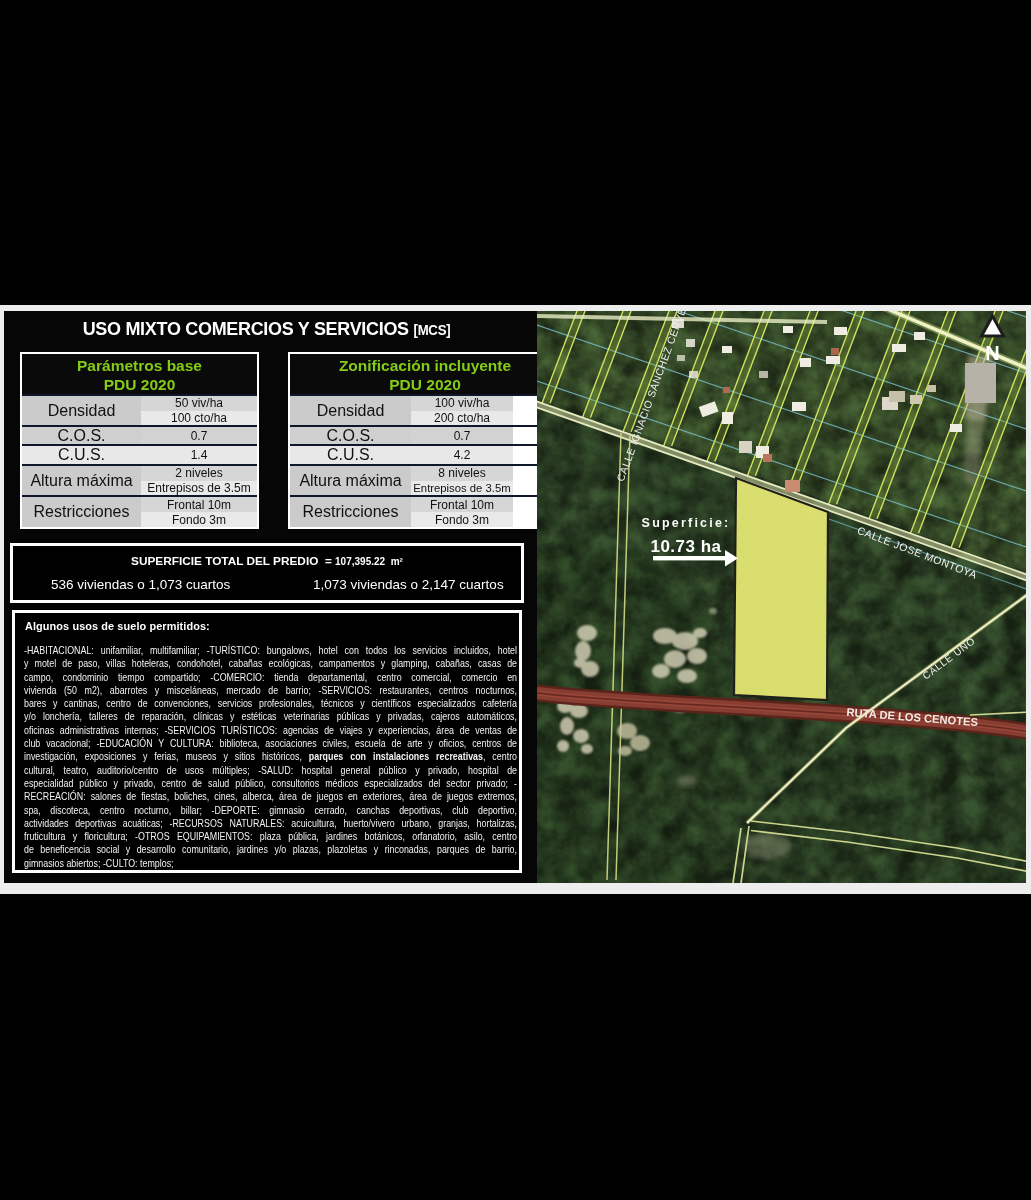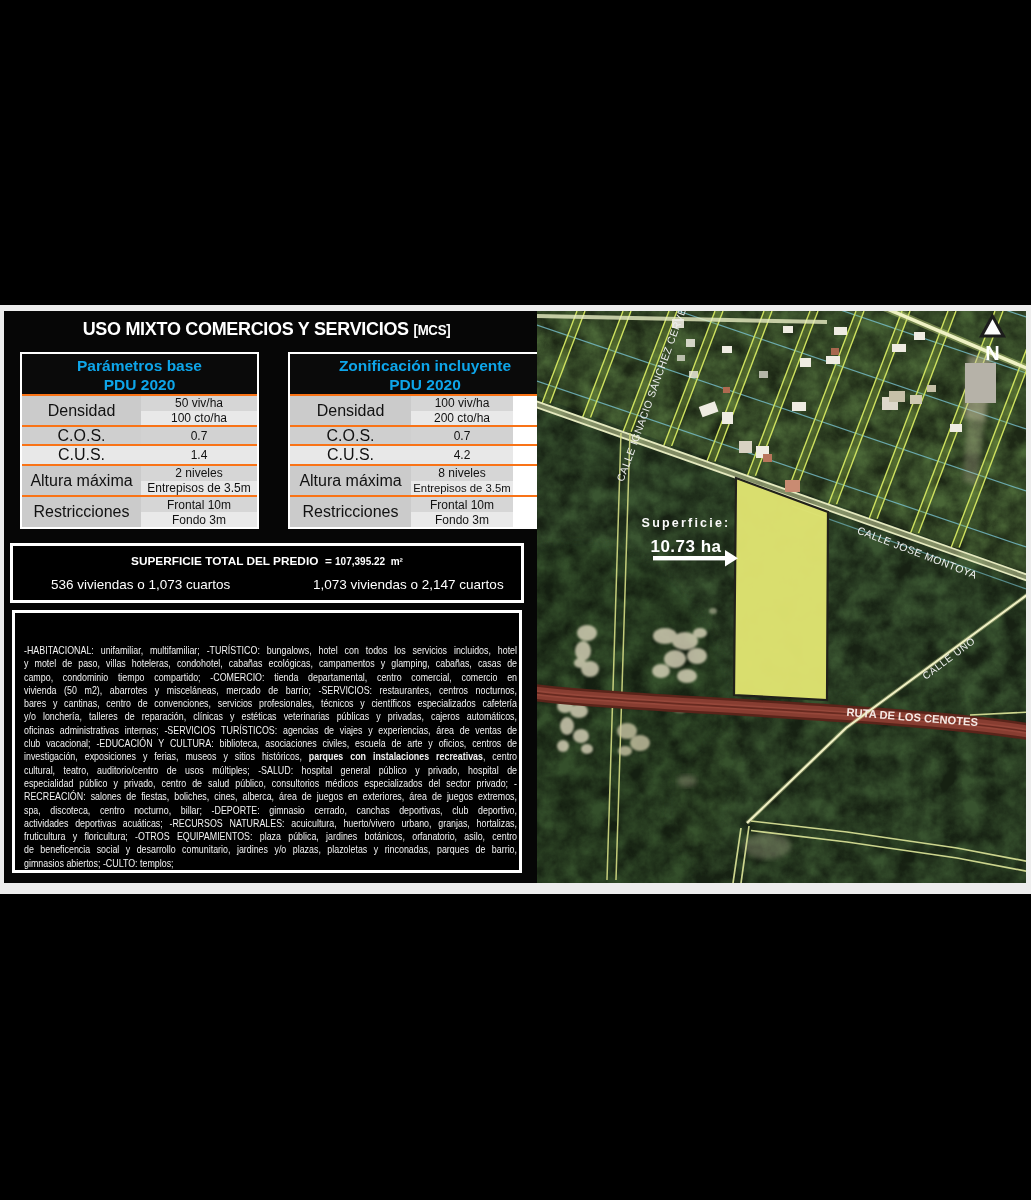--- a/index.html
+++ b/index.html
@@ -3,22 +3,22 @@
 <meta charset="utf-8">
 <style>
 html,body{margin:0;padding:0;width:1031px;height:1200px;background:#000;overflow:hidden;}
 *{box-sizing:border-box;font-family:"Liberation Sans",sans-serif;}
 .abs{position:absolute;}
 #page{position:absolute;left:0;top:305px;width:1031px;height:589px;background:#ededed;}
 #flyer{position:absolute;left:4px;top:311px;width:1022px;height:572px;background:#060606;}
 #title{position:absolute;left:0px;top:318px;width:533px;text-align:center;color:#fff;font-weight:bold;font-size:19px;letter-spacing:-0.3px;transform:scaleX(0.945);}
 #title .mcs{font-size:14px;font-weight:bold;}
 .ptable{position:absolute;border:2px solid #fff;background:#fff;}
-.ptable .hdr{background:#0a0a0a;color:#0ea5e9;font-weight:bold;font-size:15.5px;text-align:center;line-height:19px;padding-top:2px;}
-.row{display:flex;border-top:2px solid #f97316;}
+.ptable .hdr{background:#0a0a0a;color:#84cc16;font-weight:bold;font-size:15.5px;text-align:center;line-height:19px;padding-top:2px;}
+.row{display:flex;border-top:2px solid #0f172a;}
 .lab{background:#cbcbcb;color:#111;font-size:16px;display:flex;align-items:center;justify-content:center;}
 .val{color:#111;font-size:12px;white-space:nowrap;text-align:center;display:flex;flex-direction:column;justify-content:center;}
 .val .v1{background:#d6d6d6;flex:1;display:flex;align-items:center;justify-content:center;}
 .val .v2{background:#e9e9e9;flex:1;display:flex;align-items:center;justify-content:center;}
 .sbox{position:absolute;left:10px;top:543px;width:514px;height:60px;border:3px solid #fff;background:#000;color:#fff;}
 .ubox{position:absolute;left:12px;top:610px;width:510px;height:263px;border:3px solid #fff;background:#000;color:#fff;}
 .ubox .utitle{font-weight:bold;font-size:10.9px;padding:7px 10px 0 10px;letter-spacing:0.1px;}
 .ubox .utext2{position:absolute;left:9px;top:31px;width:600px;transform:scaleX(0.8217);transform-origin:0 0;font-size:10.8px;line-height:13.3px;color:#f2f2f2;}
 .ln{text-align:justify;text-align-last:justify;white-space:nowrap;height:13.3px;}
 .ln.last{text-align-last:left;}
@@ -106,20 +106,21 @@
     </div>
 </div>
 
 <div class="sbox">
   <div style="text-align:center;font-weight:bold;font-size:11.8px;margin-top:8px;">SUPERFICIE TOTAL DEL PREDIO&nbsp; =&nbsp;<span style="font-size:10px;">107,395.22&nbsp; m²</span></div>
   <div style="position:absolute;left:38px;top:31px;font-size:13.5px;">536 viviendas o 1,073 cuartos</div>
   <div style="position:absolute;left:300px;top:31px;font-size:13.5px;text-align:right;">1,073 viviendas o 2,147 cuartos</div>
 </div>
 
 <div class="ubox">
+  <div class="utitle">Algunos usos de suelo permitidos:</div>
   <div class="utext2">
       <div class="ln">-HABITACIONAL: unifamiliar, multifamiliar; -TURÍSTICO: bungalows, hotel con todos los servicios incluidos, hotel</div>
       <div class="ln">y motel de paso, villas hoteleras, condohotel, cabañas ecológicas, campamentos y glamping, cabañas, casas de</div>
       <div class="ln">campo, condominio tiempo compartido; -COMERCIO: tienda departamental, centro comercial, comercio en</div>
       <div class="ln">vivienda (50 m2), abarrotes y misceláneas, mercado de barrio; -SERVICIOS: restaurantes, centros nocturnos,</div>
       <div class="ln">bares y cantinas, centro de convenciones, servicios profesionales, técnicos y científicos especializados cafetería</div>
       <div class="ln">y/o lonchería, talleres de reparación, clínicas y estéticas veterinarias públicas y privadas, cajeros automáticos,</div>
       <div class="ln">oficinas administrativas internas; -SERVICIOS TURÍSTICOS: agencias de viajes y experiencias, área de ventas de</div>
       <div class="ln">club vacacional; -EDUCACIÓN Y CULTURA: biblioteca, asociaciones civiles, escuela de arte y oficios, centros de</div>
       <div class="ln">investigación, exposiciones y ferias, museos y sitios históricos, <b>parques con instalaciones recreativas</b>, centro</div>

